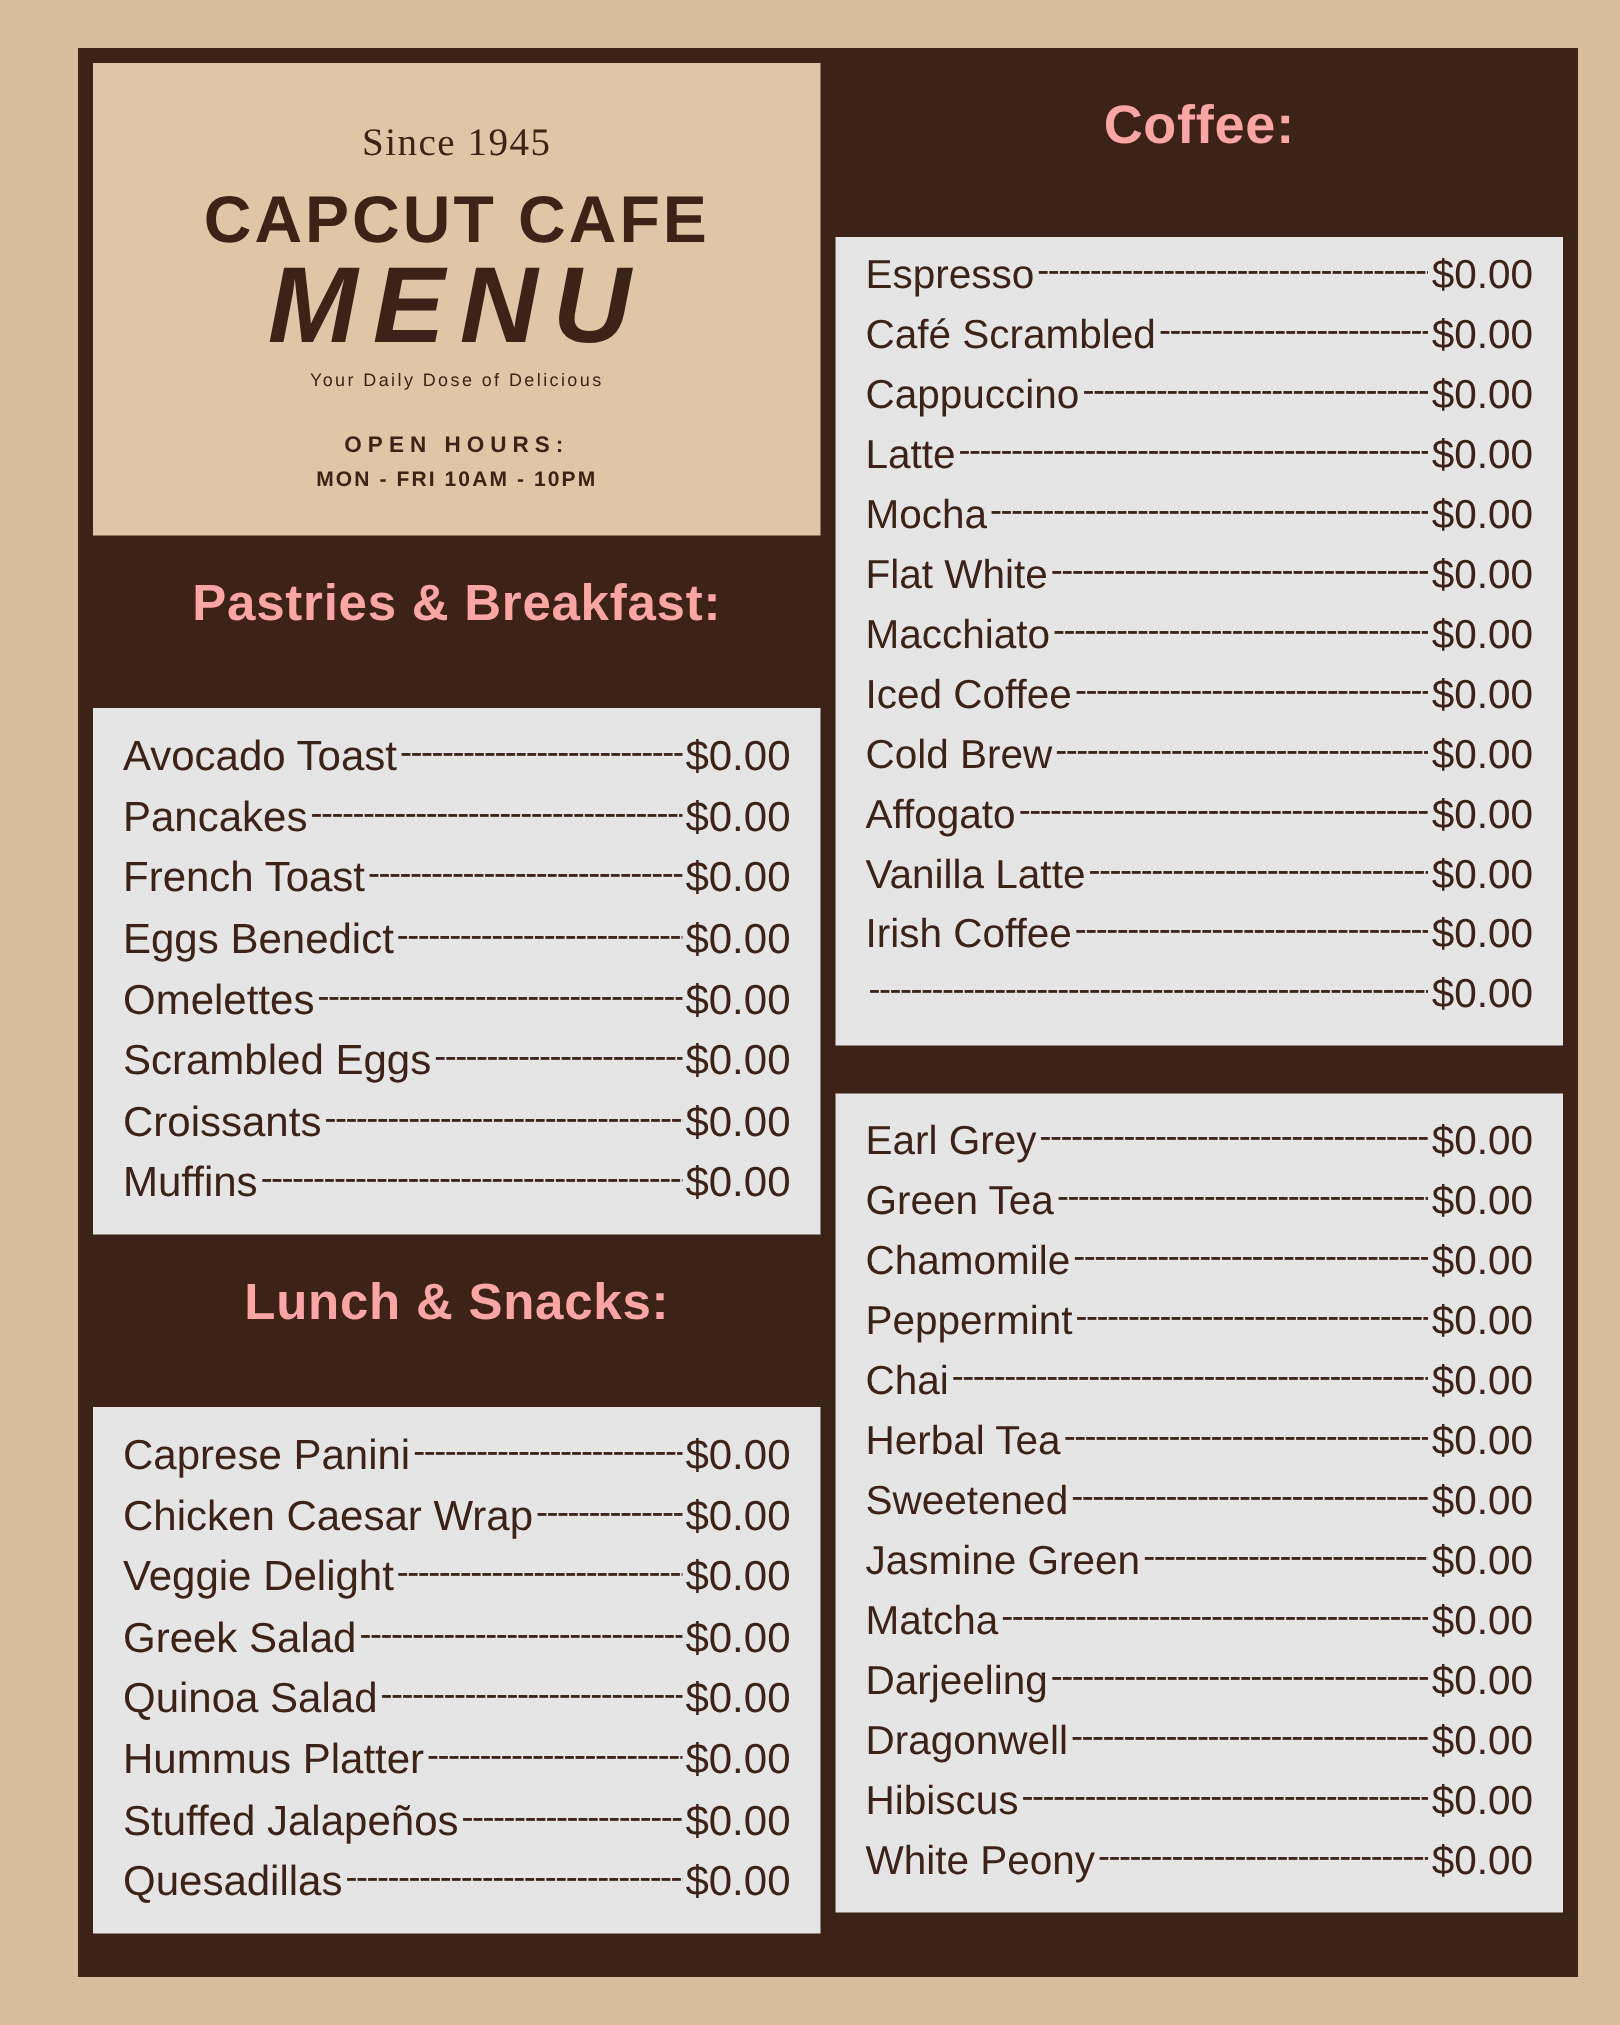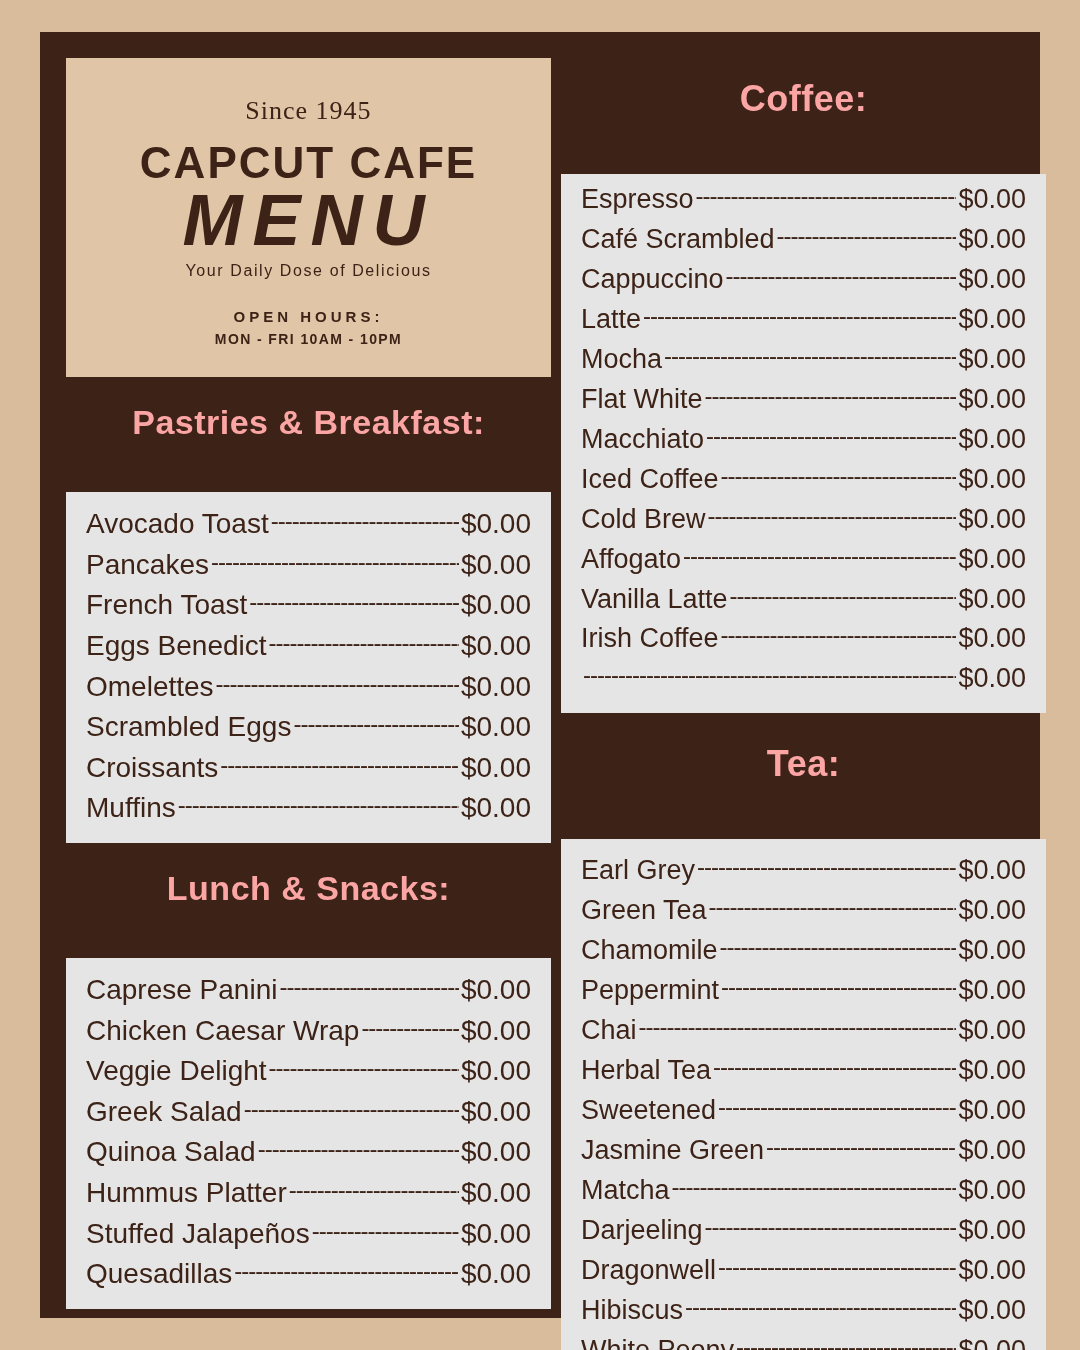--- a/index.html
+++ b/index.html
@@ -9,27 +9,27 @@
   body {
     width: 1080px;
     height: 1350px;
     background: #d8bc9b;
     font-family: "Liberation Sans", sans-serif;
     overflow: hidden;
   }
 
   .menu-board {
     position: absolute;
-    left: 40px;
+    left: 52px;
     top: 32px;
     width: 1000px;
     height: 1286px;
     background: #3d2317;
     box-sizing: border-box;
-    padding: 26px;
+    padding: 10px;
     display: flex;
     gap: 10px;
   }
 
   .col {
     display: flex;
     flex-direction: column;
     gap: 10px;
   }
   .col-left { width: 485px; }
@@ -56,21 +56,21 @@
   }
   .brand-menu {
     font-size: 72px;
     font-weight: bold;
     letter-spacing: 10px;
     line-height: 1;
     margin-top: -2px;
     font-style: italic;
   }
   .brand-tagline {
-    font-size: 16px;
+    font-size: 12px;
     letter-spacing: 1.6px;
     margin-top: 6px;
   }
   .brand-hours-title {
     font-size: 15px;
     font-weight: bold;
     letter-spacing: 4px;
     margin-top: 28px;
   }
   .brand-hours-value {
@@ -293,21 +293,20 @@
           <span class="name">Irish Coffee</span>
           <span class="dots">------------------------------------------------------------</span>
           <span class="price">$0.00</span>
         </div>
         <div class="row">
           <span class="dots">------------------------------------------------------------</span>
           <span class="price">$0.00</span>
         </div>
       </div>
 
-    <div class="section-title tall">Tea:</div>
     <div class="panel compact">
         <div class="row">
           <span class="name">Earl Grey</span>
           <span class="dots">------------------------------------------------------------</span>
           <span class="price">$0.00</span>
         </div>
         <div class="row">
           <span class="name">Green Tea</span>
           <span class="dots">------------------------------------------------------------</span>
           <span class="price">$0.00</span>

